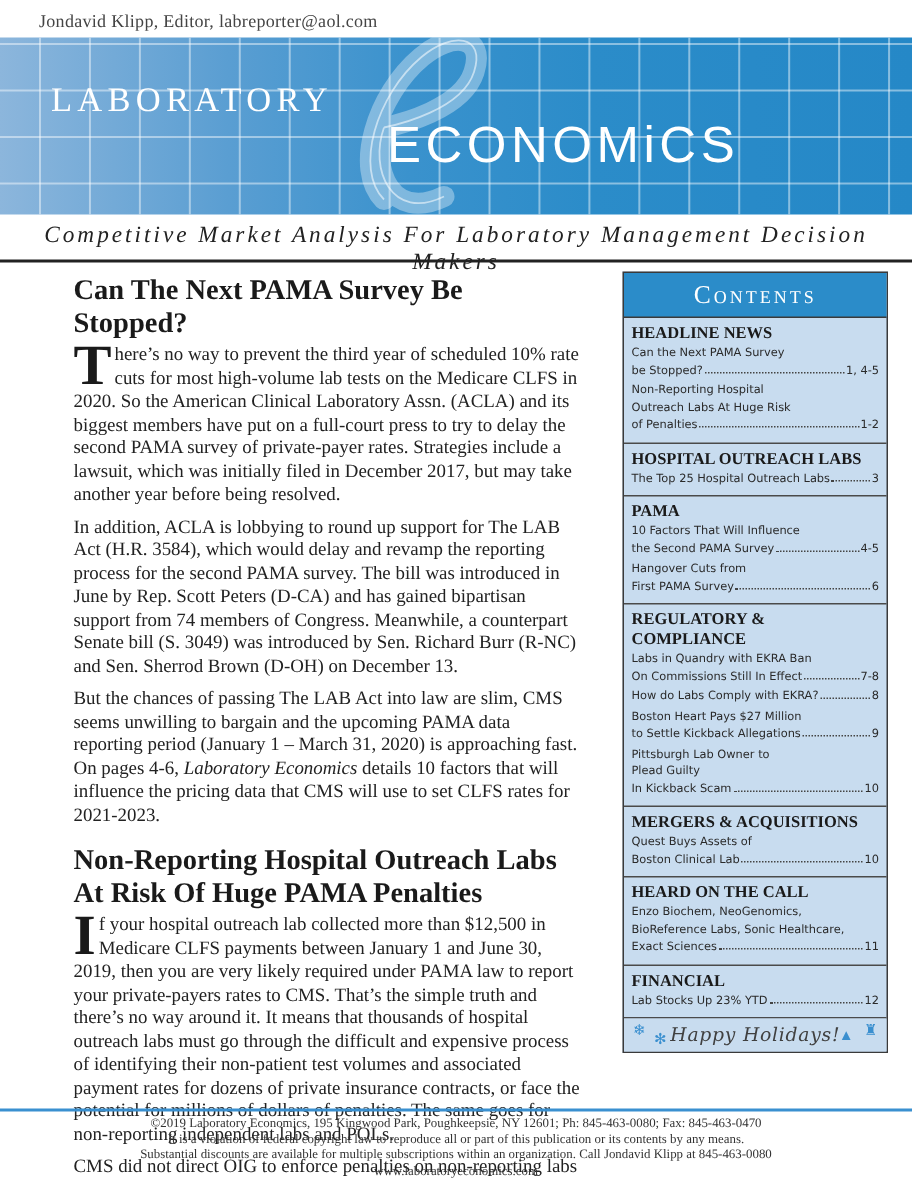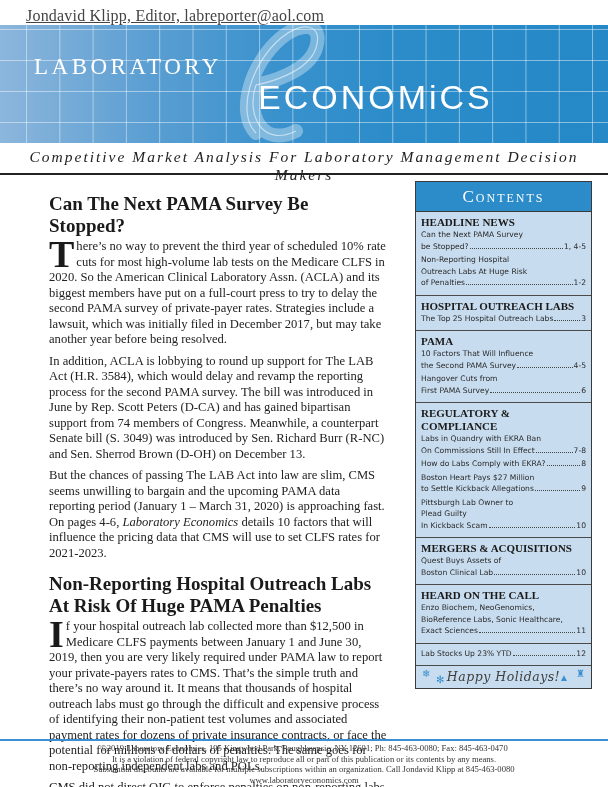--- a/index.html
+++ b/index.html
@@ -1,39 +1,39 @@
 <!DOCTYPE html>
 <html><head>
 <meta charset="utf-8">
 <style>
   * { margin: 0; padding: 0; box-sizing: border-box; }
   html, body { width: 608px; height: 787px; background: #ffffff; overflow: hidden; }
   body { font-family: "Liberation Serif", "DejaVu Serif", serif; color: #1a1a1a; position: relative; }
 
   .topline { position: absolute; top: 0; left: 0; width: 608px; height: 25px; }
-  .editor { position: absolute; left: 26px; top: 7px; font-size: 16px; color: #444; letter-spacing: 0.2px; text-decoration: underline; }
+  .editor { position: absolute; left: 26px; top: 7px; font-size: 12px; color: #444; letter-spacing: 0.2px; }
   .volume { position: absolute; right: 28px; top: 22px; font-size: 11.5px; color: #333; font-variant: small-caps; letter-spacing: 0.4px; display: flex; align-items: center; gap: 16px; margin-top: 24px; }
   .issue-badge { display: inline-flex; width: 13px; height: 13px; border-radius: 50%; background: #2b8dca; color: #fff; font-size: 8px; align-items: center; justify-content: center; font-variant: normal; }
 
   .banner { position: absolute; top: 25px; left: 0; width: 608px; height: 118px;
     background: linear-gradient(90deg, #8cb6dc 0%, #5a9ed2 25%, #3a92cd 45%, #2b8cc9 65%, #2588c7 100%); overflow: hidden; }
   .banner-grid { position: absolute; inset: 0;
     background-image:
       linear-gradient(90deg, rgba(255,255,255,0.45) 1px, transparent 1px),
       linear-gradient(0deg, rgba(255,255,255,0.45) 1px, transparent 1px);
     background-size: 33.3px 31px; background-position: 26px 5px; }
   .banner-left { position: absolute; left: 34px; top: 29px; color: #fff; font-size: 23px; letter-spacing: 3.5px; font-family: "Liberation Serif", serif; }
   .banner-right { position: absolute; left: 258px; top: 53px; color: #fff; font-size: 34px; letter-spacing: 3px; font-family: Liberation Sans, sans-serif; }
   .banner-e { position: absolute; left: 226px; top: -12px; width: 100px; height: 140px; }
 
   .tagline { position: absolute; top: 148px; left: 0; width: 608px; text-align: center; font-style: italic; font-size: 15.5px; letter-spacing: 2px; color: #222; }
   .rule-top { position: absolute; top: 173px; left: 0; width: 608px; height: 2px; background: #222; }
 
   .main { position: absolute; left: 49px; top: 180px; width: 340px; }
-  .headline { font-weight: bold; font-size: 19px; line-height: 22px; color: #1a1a1a; margin-top: 13px; }
+  .headline { font-weight: bold; font-size: 19px; line-height: 22px; color: #1a1a1a; margin-top: 3px; }
   .para { font-size: 12.6px; line-height: 15.5px; color: #222; margin-top: 6px; text-align: left; }
   .para.first { margin-top: 2px; }
   .dropcap { float: left; font-size: 38px; line-height: 29px; font-weight: bold; margin-right: 2px; margin-top: 1px; color: #1a1a1a; }
   .h2 { margin-top: 12px; }
   em { font-style: italic; }
 
   .contents { position: absolute; left: 415px; top: 181px; width: 177px; border: 1.5px solid #3a3a3a; background: #c8dcef; }
   .contents-header { background: #2b8cc9; color: #fff; text-align: center; font-size: 17px; letter-spacing: 2px; font-variant: small-caps; height: 30px; line-height: 30px; border-bottom: 1.5px solid #3a3a3a; font-family: "Liberation Serif", serif; }
   .section { padding: 4px 5px 4px 5px; border-bottom: 1.5px solid #4a4a4a; }
   .section-title { font-weight: bold; font-size: 11px; color: #1a1a1a; line-height: 13px; font-family: "Liberation Serif", serif; }
@@ -203,20 +203,21 @@
           <div>Enzo Biochem, NeoGenomics,</div>
           <div>BioReference Labs, Sonic Healthcare,</div>
           <div class="dots-line">
             <span class="txt">Exact Sciences</span>
             <span class="dots"></span>
             <span class="pg">11</span>
           </div>
         </div>
       </div>
       <div class="section">
+        <div class="section-title">FINANCIAL</div>
         <div class="item">
           <div class="dots-line">
             <span class="txt">Lab Stocks Up 23% YTD</span>
             <span class="dots"></span>
             <span class="pg">12</span>
           </div>
         </div>
       </div>
     </div>
   <div class="holiday">

